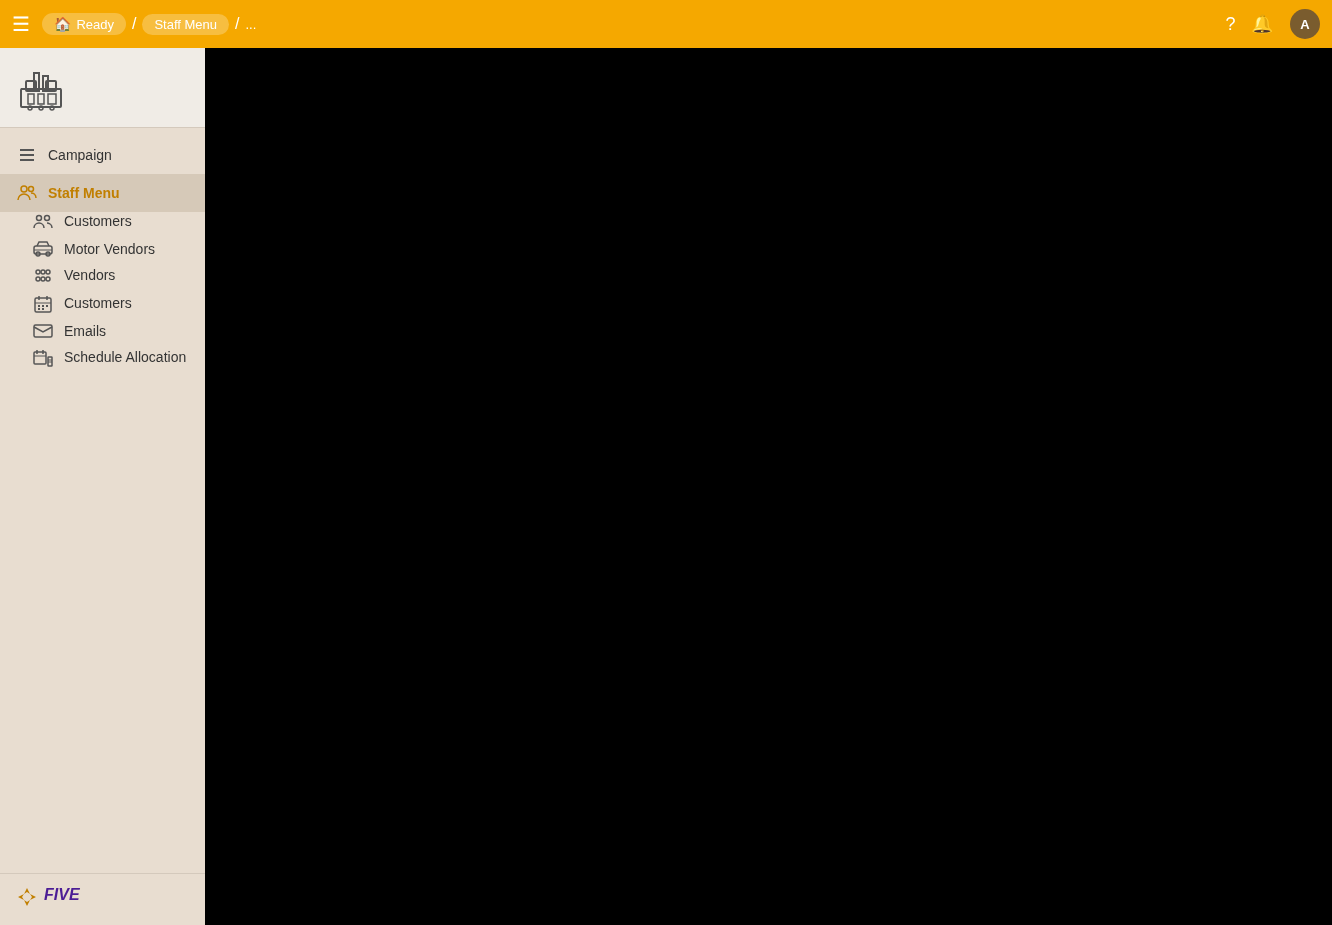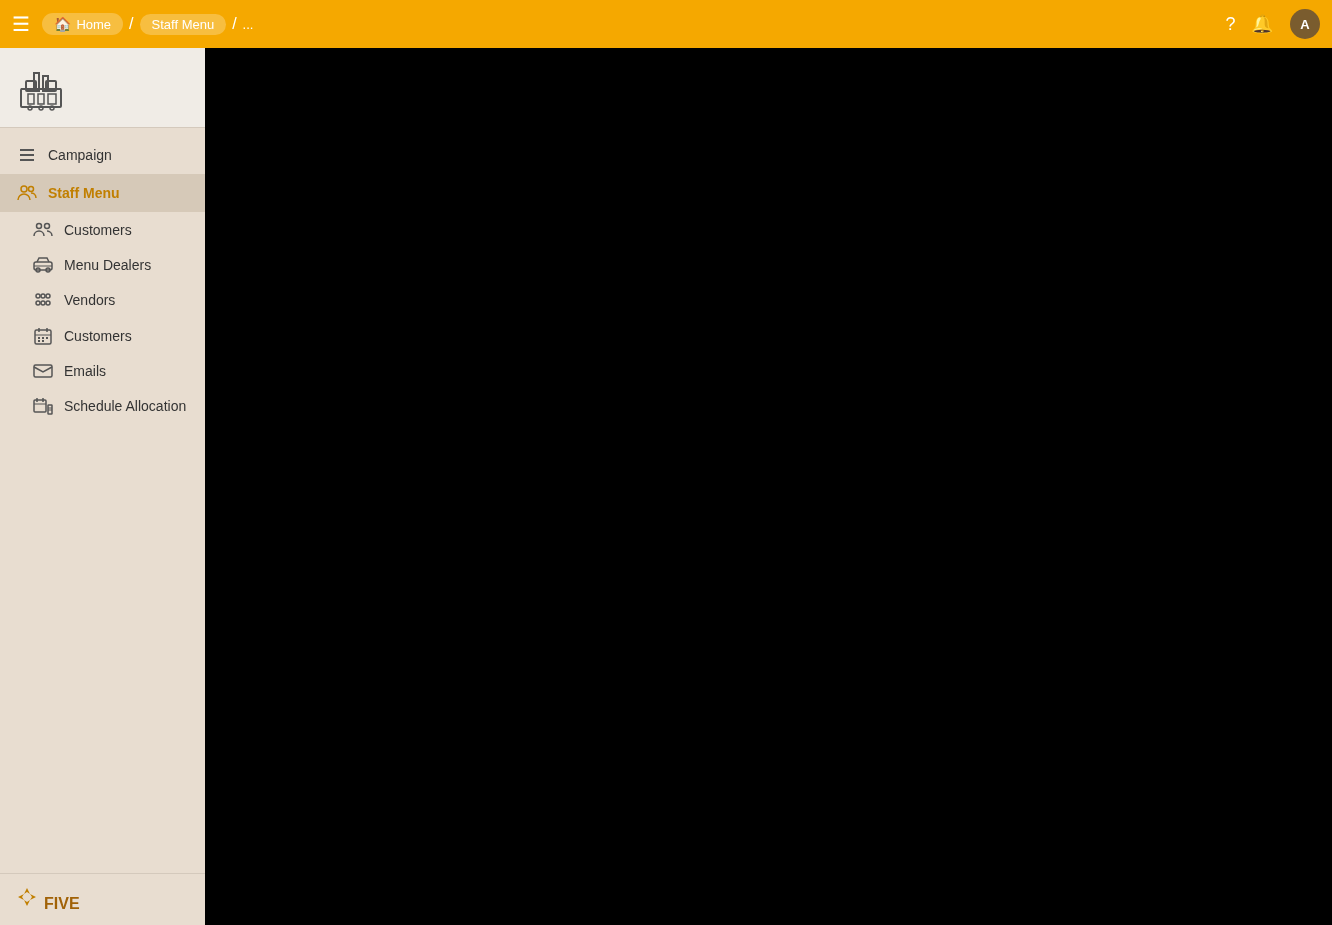--- a/index.html
+++ b/index.html
@@ -127,23 +127,23 @@
       display: inline-flex;
       align-items: center;
       justify-content: center;
       flex-shrink: 0;
     }
     .nav-item.active .nav-icon {
       color: #c17f00;
     }
     .nav-sub-item {
       display: flex;
-      align-items: center;
+      align-items: flex-start;
       gap: 10px;
-      padding: 9px 16px 9px 32px;
+      padding: 1px 16px 9px 32px;
       cursor: pointer;
       font-size: 14px;
       color: #333;
     }
     .nav-sub-item .nav-icon {
       font-size: 17px;
       color: #555;
       width: 22px;
       display: inline-flex;
       align-items: center;
@@ -152,25 +152,26 @@
     }
     .sidebar-footer {
       padding: 12px 16px;
       border-top: 1px solid #d4c9bc;
       display: flex;
       align-items: center;
       gap: 8px;
     }
     .five-logo {
       display: flex;
-      align-items: flex-end;
+      align-items: flex-start;
       gap: 6px;
       font-weight: bold;
       font-size: 16px;
-      color: #a16207;
+      color: #4c1d95;
+      font-style: italic;
     }
     .five-logo-icon {
       font-size: 20px;
       color: #c17f00;
     }
 
     
     .main-content {
       flex: 1;
       background: #000;
@@ -178,21 +179,21 @@
   </style>
 </head>
 <body>
 
 <div class="topbar">
   <div class="topbar-left">
     <span class="hamburger-icon">☰</span>
     <div class="breadcrumb">
       <div class="breadcrumb-item">
         <span class="home-icon">🏠</span>
-        <span>Home</span>
+        <span>Ready</span>
       </div>
       <span class="breadcrumb-sep">/</span>
       <div class="breadcrumb-item">
         <span>Staff Menu</span>
       </div>
       <span class="breadcrumb-sep">/</span>
       <span class="breadcrumb-dots">...</span>
     </div>
   </div>
   <div class="topbar-right">
@@ -273,21 +274,21 @@
       <div class="nav-sub-item">
         <span class="nav-icon">
           <svg width="20" height="16" viewBox="0 0 20 16" fill="none">
             <rect x="1" y="5" width="18" height="8" rx="2" stroke="#555" stroke-width="1.5"></rect>
             <path d="M4 5L6 1h8l2 4" stroke="#555" stroke-width="1.5"></path>
             <circle cx="5" cy="13" r="2" stroke="#555" stroke-width="1.5"></circle>
             <circle cx="15" cy="13" r="2" stroke="#555" stroke-width="1.5"></circle>
             <line x1="1" y1="9" x2="19" y2="9" stroke="#555" stroke-width="1"></line>
           </svg>
         </span>
-        <span>Menu Dealers</span>
+        <span>Motor Vendors</span>
       </div>
 
       <div class="nav-sub-item">
         <span class="nav-icon">
           <svg width="20" height="18" viewBox="0 0 20 18" fill="none">
             <circle cx="5" cy="5" r="2" stroke="#555" stroke-width="1.5"></circle>
             <circle cx="10" cy="5" r="2" stroke="#555" stroke-width="1.5"></circle>
             <circle cx="15" cy="5" r="2" stroke="#555" stroke-width="1.5"></circle>
             <circle cx="5" cy="12" r="2" stroke="#555" stroke-width="1.5"></circle>
             <circle cx="10" cy="12" r="2" stroke="#555" stroke-width="1.5"></circle>

